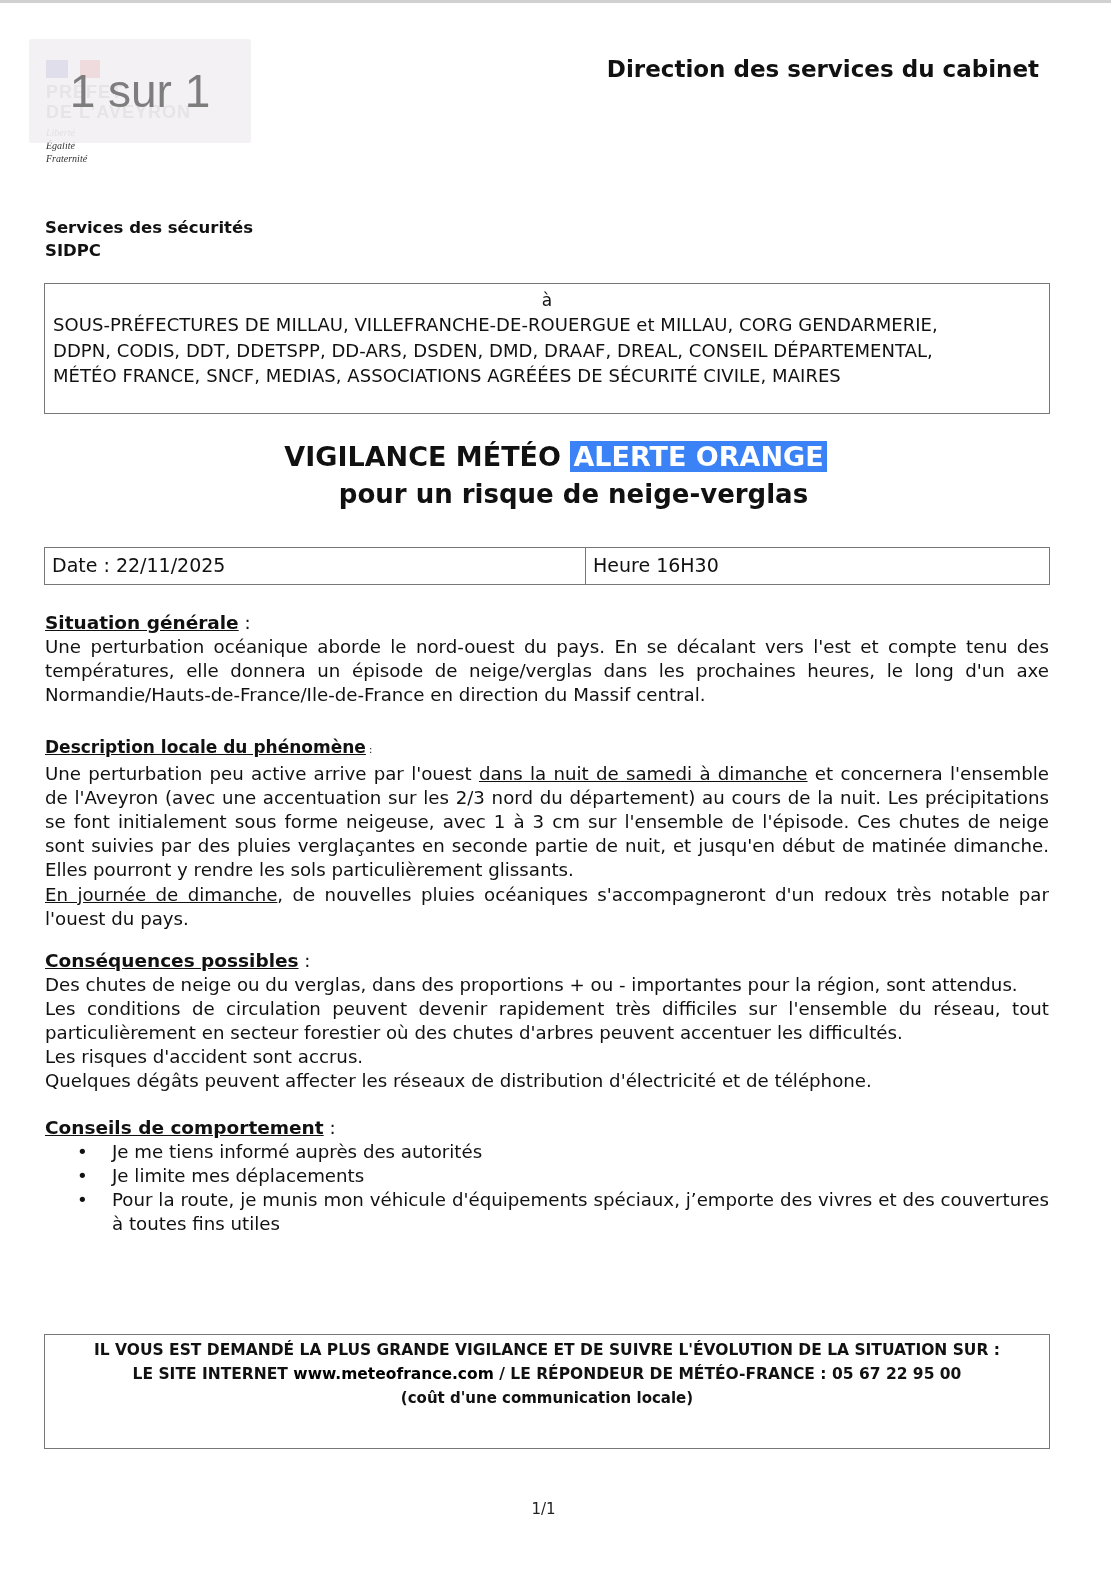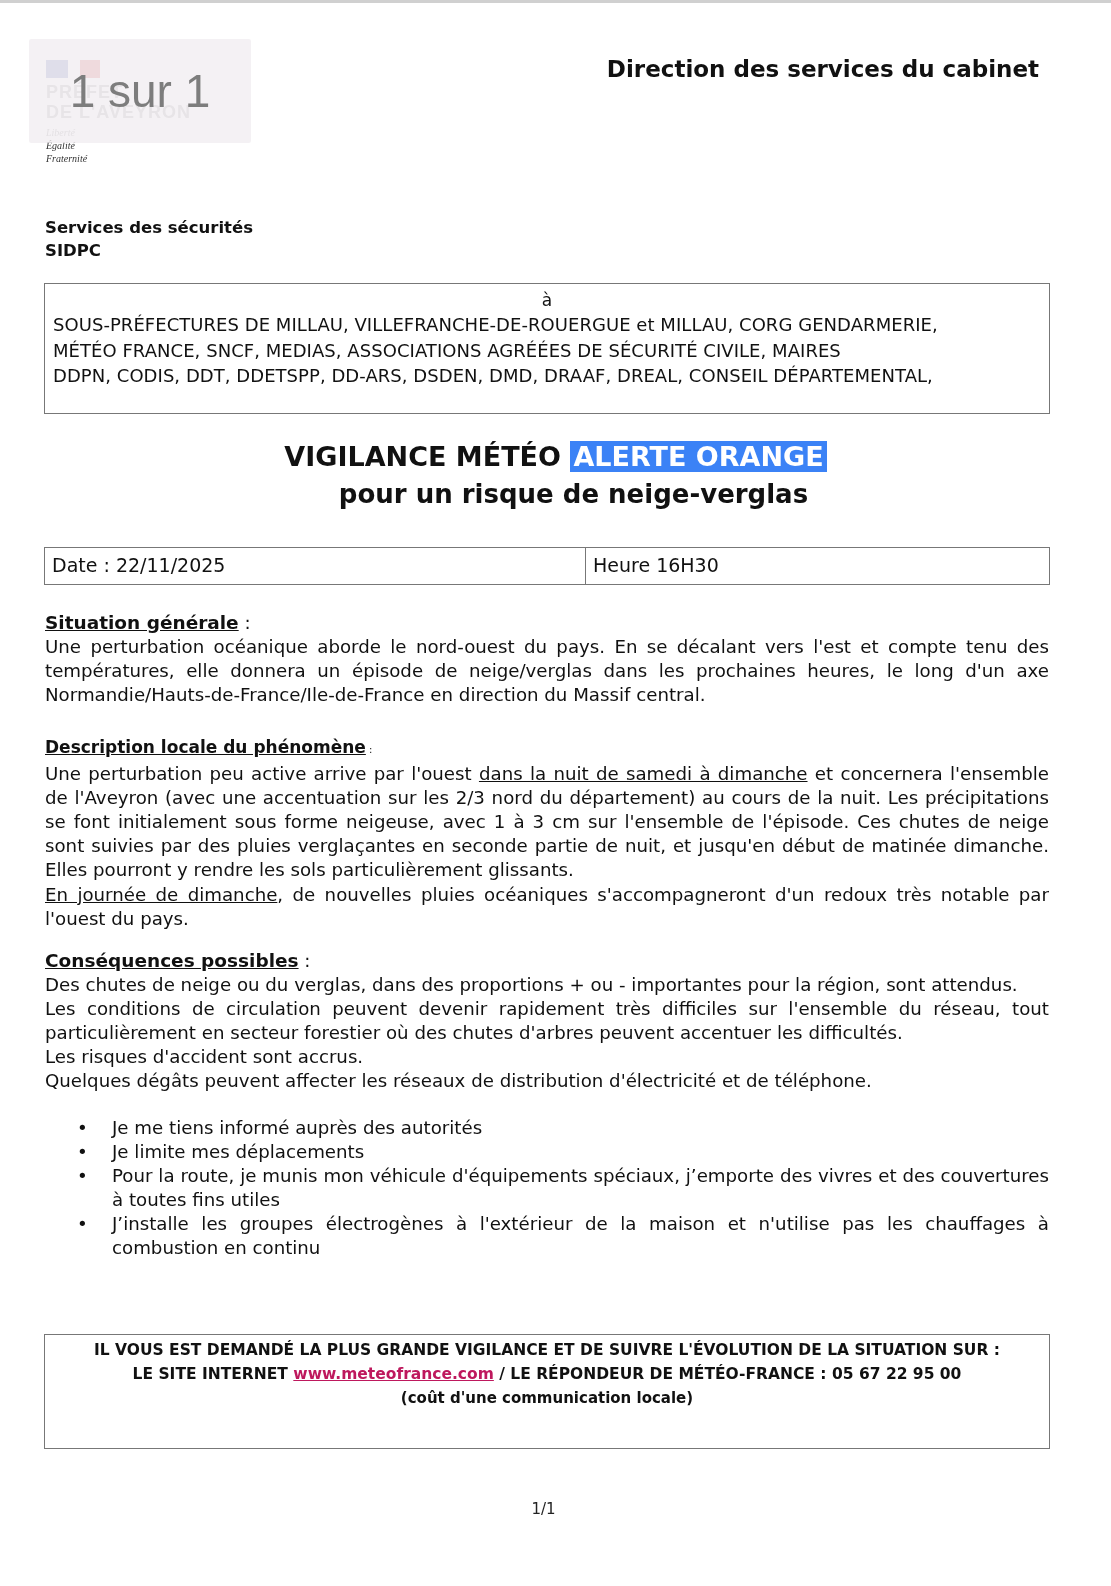--- a/index.html
+++ b/index.html
@@ -43,21 +43,21 @@
   .section .colon { font-weight: normal; }
   .section p { margin: 0; }
   .u { text-decoration: underline; }
 
   ul.advice { list-style: none; margin-left: 0; }
   ul.advice li { position: relative; padding-left: 67px; text-align: justify; }
   ul.advice li::before { content: "•"; position: absolute; left: 32px; top: 0; }
 
   .footer-box { position: absolute; left: 44px; top: 1334px; width: 1006px; height: 115px; border: 1.5px solid #777; text-align: center; padding-top: 3px; }
   .footer-box div { font-weight: bold; font-size: 15.5px; line-height: 24px; }
-  .footer-box a { color: #be185d; text-decoration: underline; }
+  .footer-box a { color: #000000; }
   .footer-box .small { font-size: 15px; }
 
   .pagenum { position: absolute; left: 0; width: 1087px; top: 1500px; text-align: center; font-size: 15px; color: #222; }
 </style>
 </head>
 <body>
 
 <div class="topbar"></div>
 
 <div class="logo">
@@ -81,22 +81,22 @@
 <div class="dept">Direction des services du cabinet</div>
 
 <div class="service">
   <div>Services des sécurités</div>
   <div>SIDPC</div>
 </div>
 
 <div class="recipients">
   <div class="a">à</div>
   <div class="list">SOUS-PRÉFECTURES DE MILLAU, VILLEFRANCHE-DE-ROUERGUE et MILLAU, CORG GENDARMERIE,</div>
+  <div class="list">DDPN, CODIS, DDT, DDETSPP, DD-ARS, DSDEN, DMD, DRAAF, DREAL, CONSEIL DÉPARTEMENTAL,</div>
   <div class="list">MÉTÉO FRANCE, SNCF, MEDIAS, ASSOCIATIONS AGRÉÉES DE SÉCURITÉ CIVILE, MAIRES</div>
-  <div class="list">DDPN, CODIS, DDT, DDETSPP, DD-ARS, DSDEN, DMD, DRAAF, DREAL, CONSEIL DÉPARTEMENTAL,</div>
 </div>
 
 <div class="title">
   <div class="l1">
     <span>VIGILANCE MÉTÉO</span>
     <span class="alert">ALERTE ORANGE</span>
   </div>
   <div class="l2">pour un risque de neige-verglas</div>
 </div>
 
@@ -118,25 +118,25 @@
 
 <div class="section" style="top:949px;">
   <div><h3><u>Conséquences possibles</u></h3><span class="colon"> :</span></div>
   <p style="text-align:left;">Des chutes de neige ou du verglas, dans des proportions + ou - importantes pour la région, sont attendus.</p>
   <p>Les conditions de circulation peuvent devenir rapidement très difficiles sur l'ensemble du réseau, tout particulièrement en secteur forestier où des chutes d'arbres peuvent accentuer les difficultés.</p>
   <p>Les risques d'accident sont accrus.</p>
   <p>Quelques dégâts peuvent affecter les réseaux de distribution d'électricité et de téléphone.</p>
 </div>
 
 <div class="section" style="top:1116px;">
+  <div><h3><u>Conseils de comportement</u></h3><span class="colon"> :</span></div>
   <ul class="advice">
     <li>Je me tiens informé auprès des autorités</li>
     <li>Je limite mes déplacements</li>
     <li>Pour la route, je munis mon véhicule d'équipements spéciaux, j’emporte des vivres et des couvertures à toutes fins utiles</li>
-    <li>J’installe les groupes électrogènes à l'extérieur de la maison et n'utilise pas les chauffages à combustion en continu</li>
   </ul>
 </div>
 
 <div class="footer-box">
   <div>IL VOUS EST DEMANDÉ LA PLUS GRANDE VIGILANCE ET DE SUIVRE L'ÉVOLUTION DE LA SITUATION SUR :</div>
   <div><span>LE SITE INTERNET </span><a>www.meteofrance.com</a><span> / LE RÉPONDEUR DE MÉTÉO-FRANCE : 05 67 22 95 00</span></div>
   <div class="small">(coût d'une communication locale)</div>
 </div>
 
 <div class="pagenum">1/1</div>

